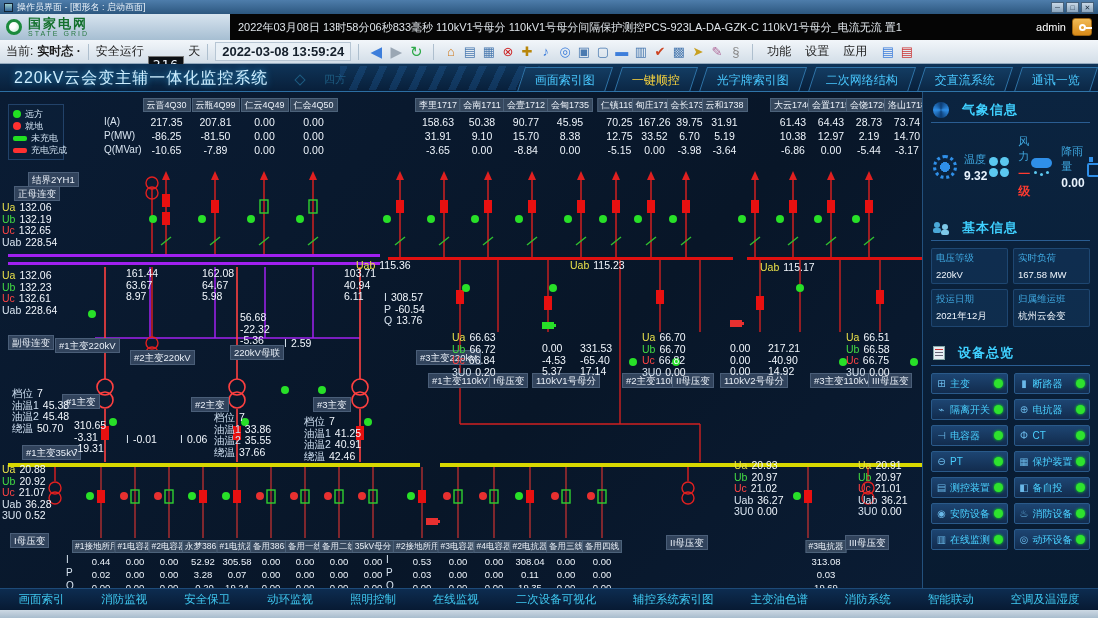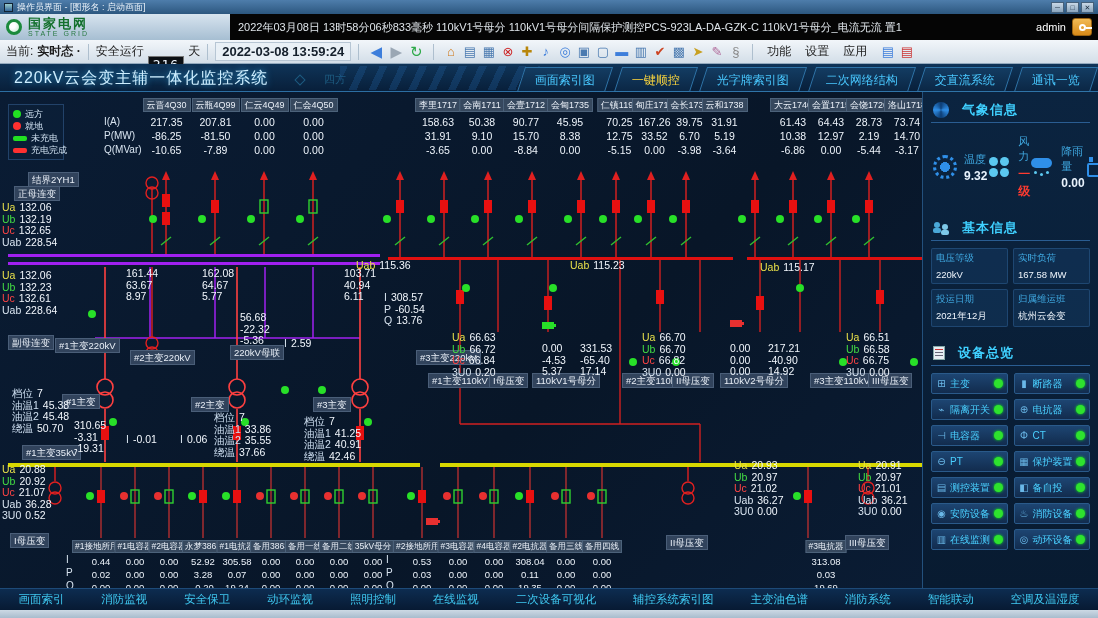--- a/index.html
+++ b/index.html
@@ -890,21 +890,21 @@
             <div class="ro-row">
             <span class="ro-l"></span>
             <span class="ro-v">162.08</span>
           </div>
             <div class="ro-row">
             <span class="ro-l"></span>
             <span class="ro-v">64.67</span>
           </div>
             <div class="ro-row">
             <span class="ro-l"></span>
-            <span class="ro-v">5.77</span>
+            <span class="ro-v">5.98</span>
           </div>
           </div>
       </div>
         <div class="ro" style="left: 340px; top: 176px;">
         <div>
             <div class="ro-row">
             <span class="ro-l"></span>
             <span class="ro-v">103.71</span>
           </div>
             <div class="ro-row">

